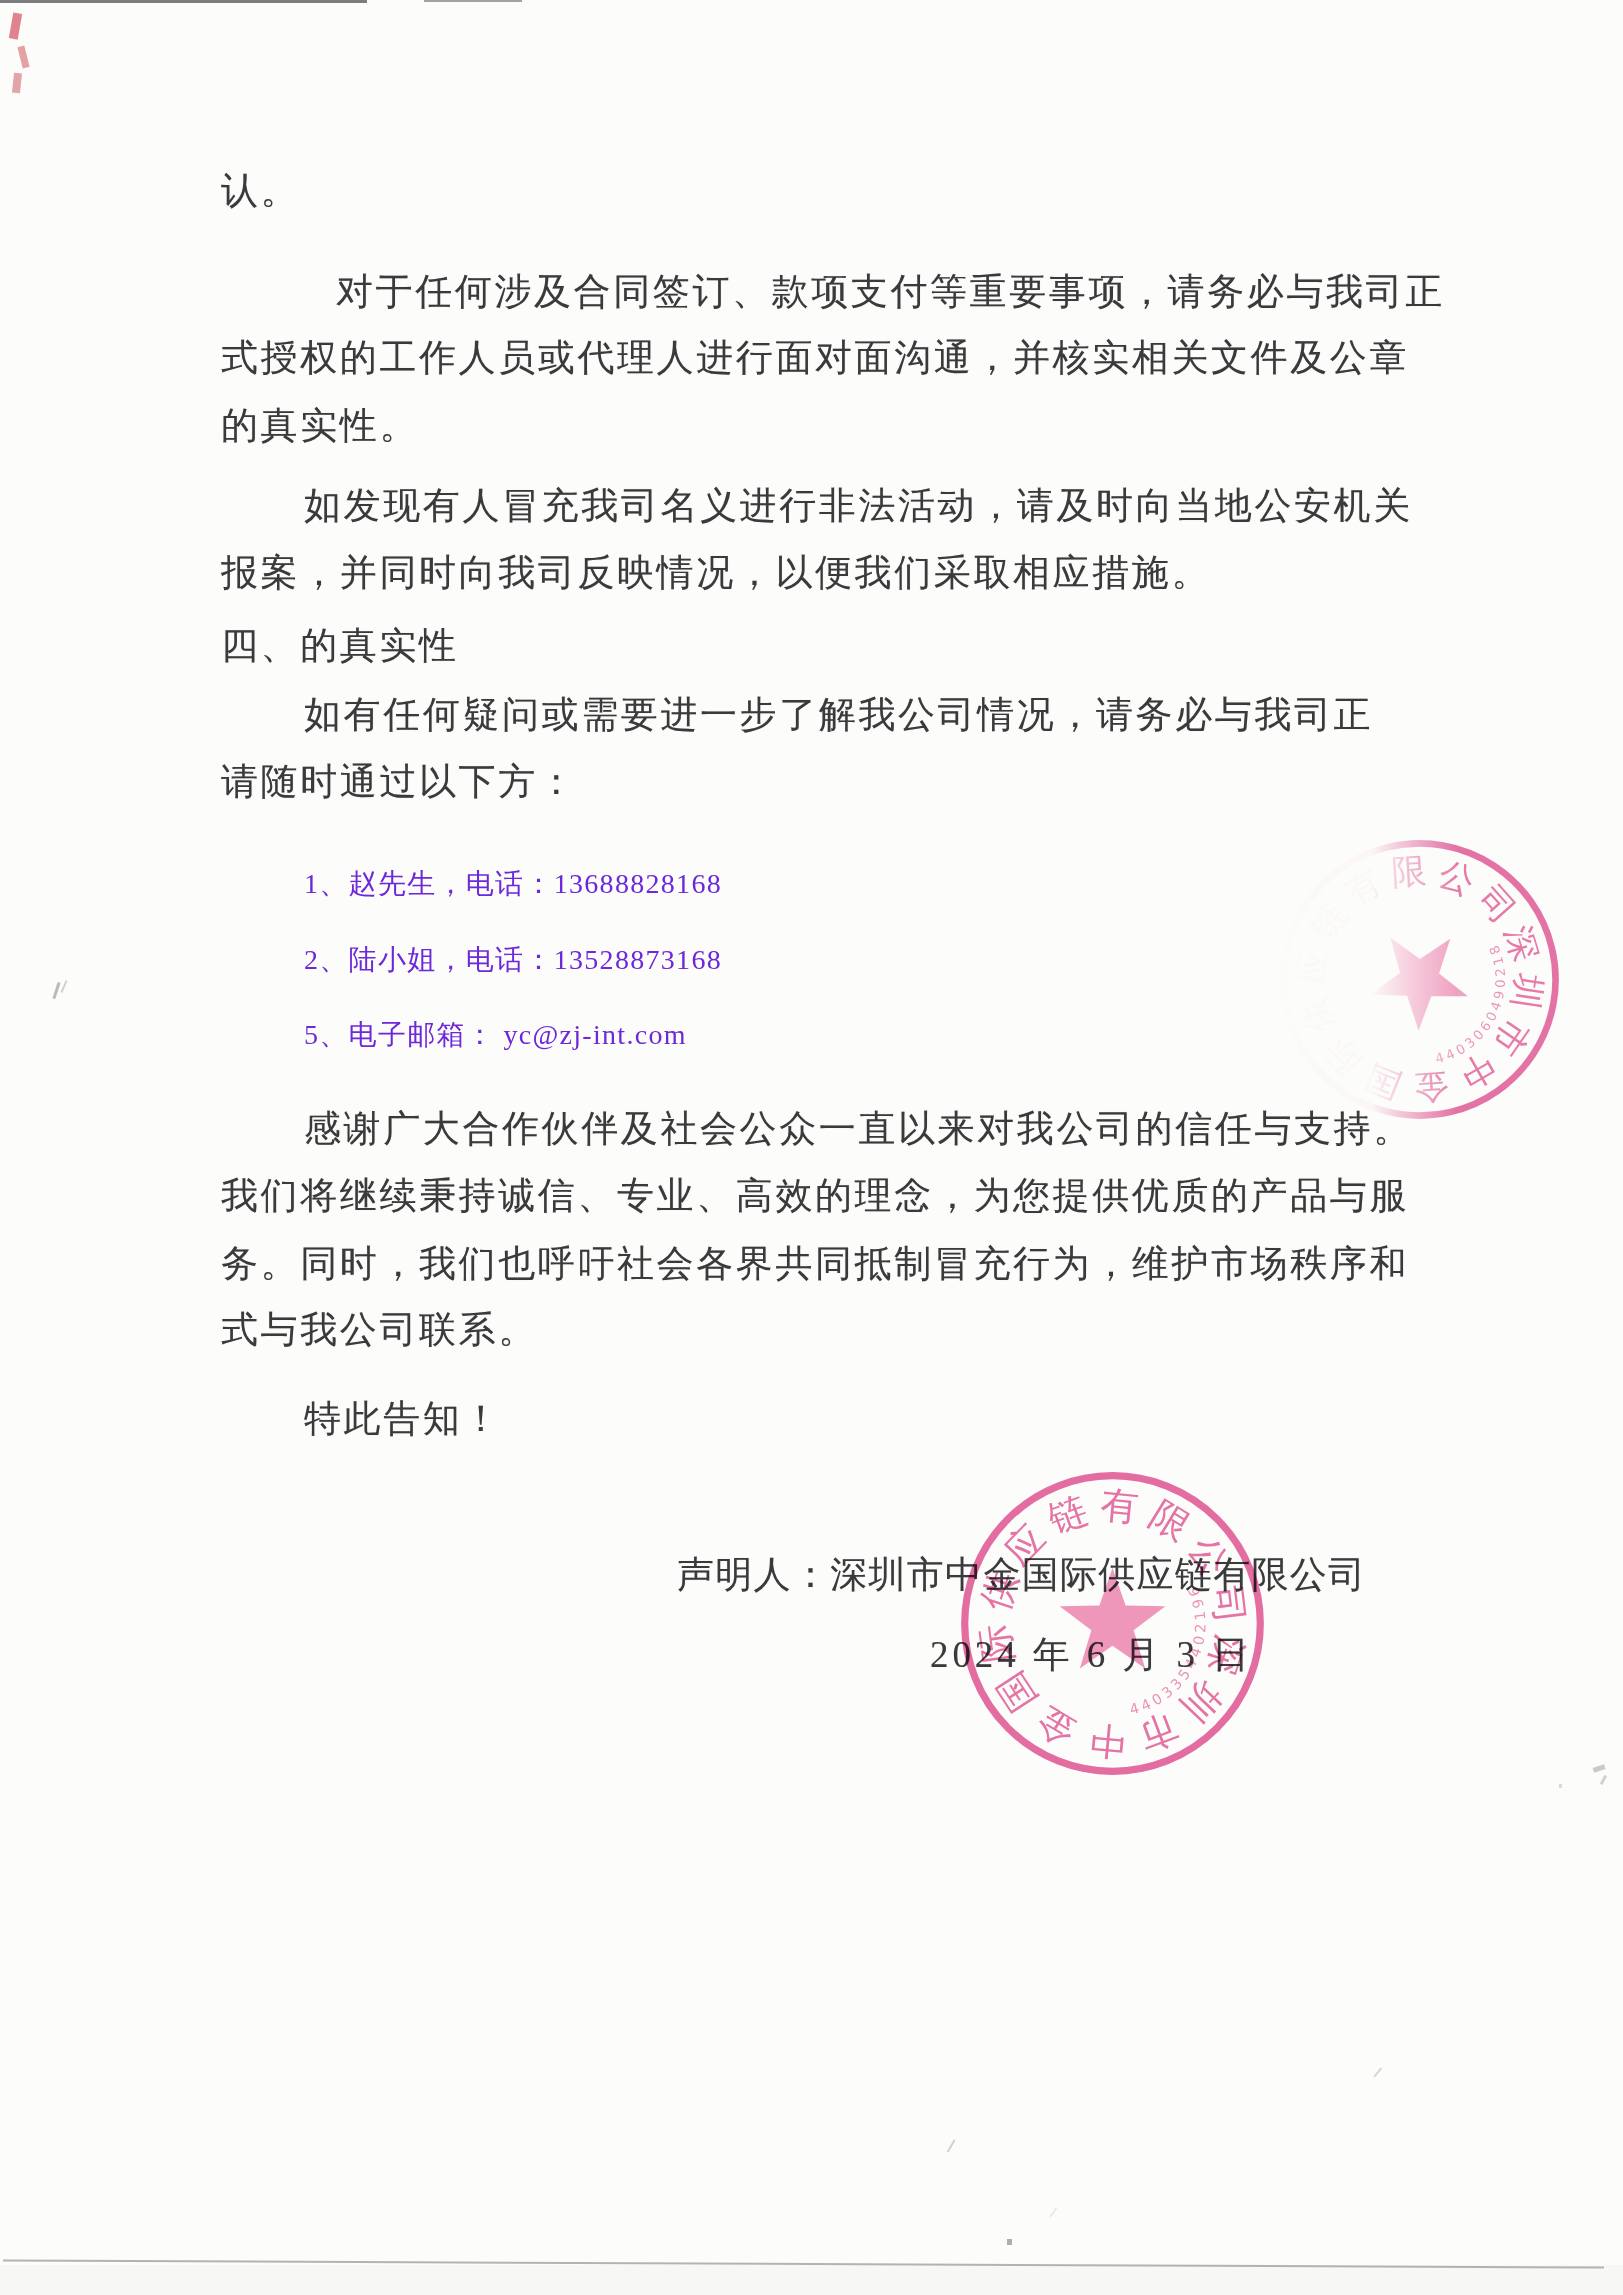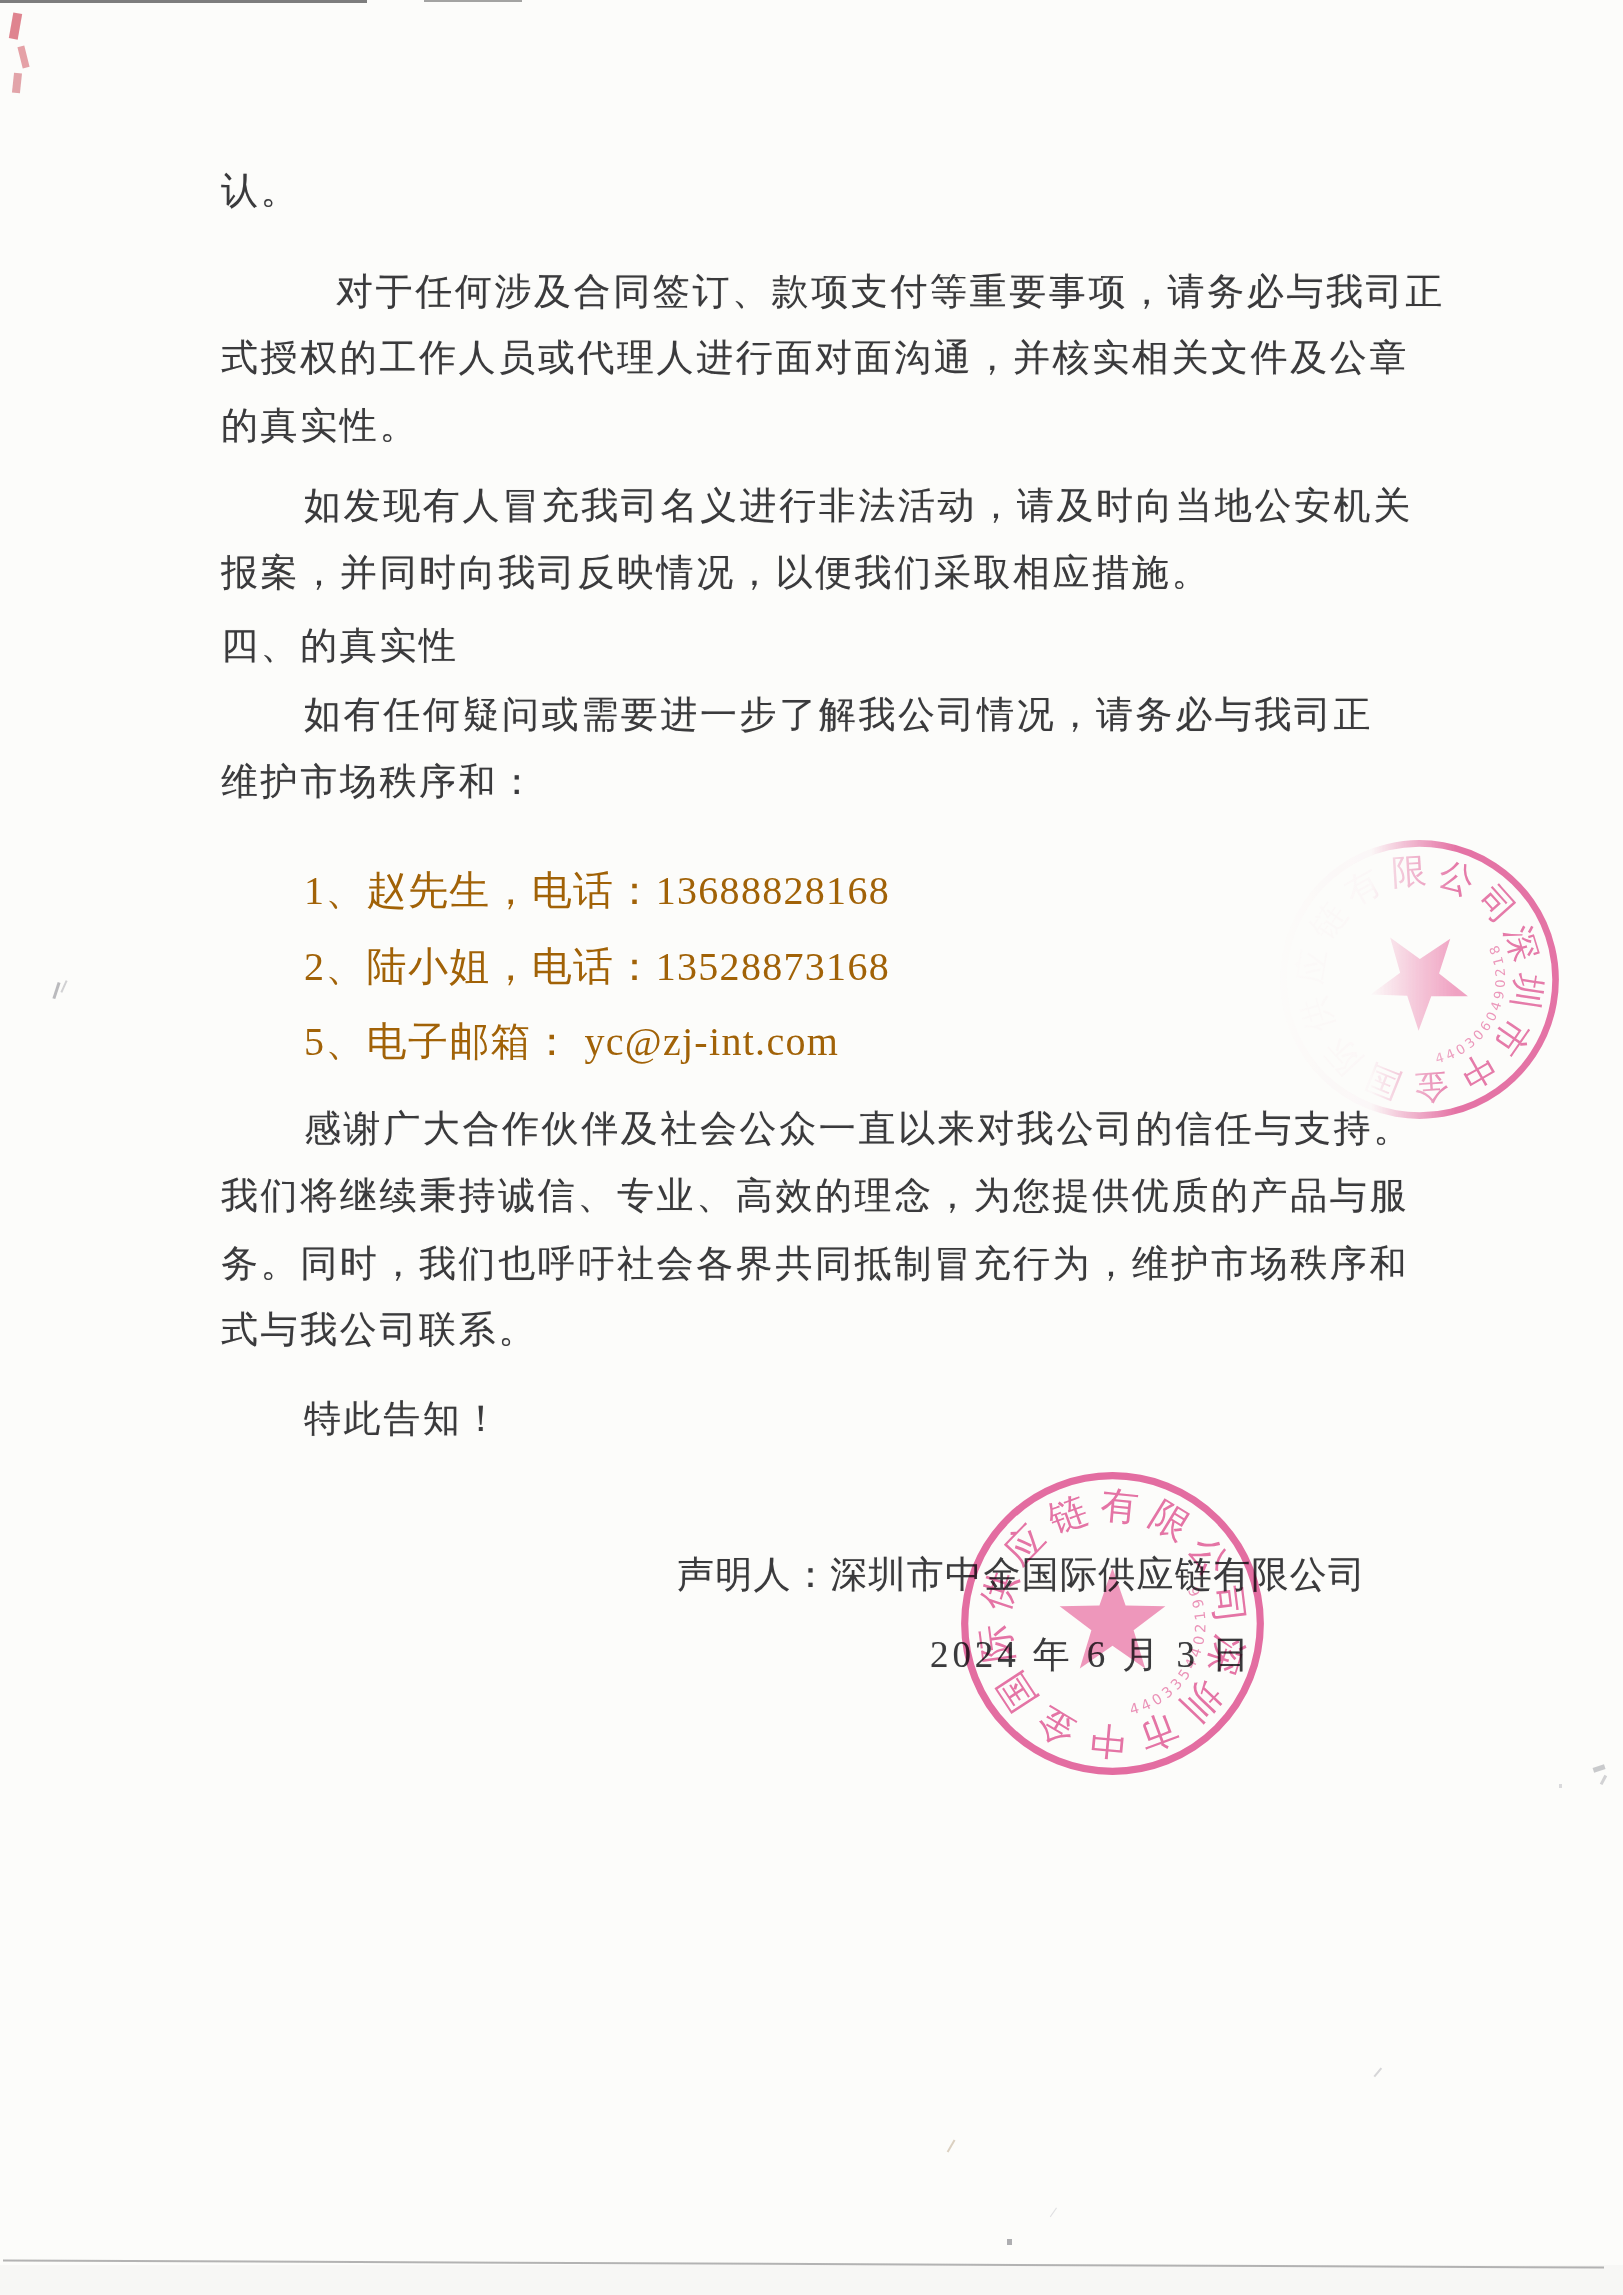--- a/index.html
+++ b/index.html
@@ -15,22 +15,22 @@
     z-index:2;
     font-family:"Liberation Serif","DejaVu Serif",serif;
     font-size:37px;
     line-height:1.1;
     letter-spacing:2.6px;
     color:#3a3a3c;
     white-space:pre;
     text-shadow:0 0 0.7px rgba(60,60,60,.35);
   }
   .line.light{
-    color:#a16207;
-    font-size:40px;
+    color:#6d28d9;
+    font-size:28px;
     letter-spacing:1.3px;
     text-shadow:none;
   }
   .line.sig{letter-spacing:1.3px;}
   .line.date{letter-spacing:3.9px;}
   .artifact{position:absolute;z-index:3;}
   .seal{
     position:absolute;
     z-index:5;
     mix-blend-mode:multiply;
@@ -109,21 +109,21 @@
   </svg>
 
 <div class="line body" style="left: 221px; top: 171px;">认。</div>
     <div class="line body" style="left: 304px; top: 272px; margin-left: 32px;">对于任何涉及合同签订、款项支付等重要事项，请务必与我司正</div>
     <div class="line body" style="left: 221px; top: 338px;">式授权的工作人员或代理人进行面对面沟通，并核实相关文件及公章</div>
     <div class="line body" style="left: 221px; top: 406px;">的真实性。</div>
     <div class="line body" style="left: 304px; top: 486px;">如发现有人冒充我司名义进行非法活动，请及时向当地公安机关</div>
     <div class="line body" style="left: 221px; top: 553px;">报案，并同时向我司反映情况，以便我们采取相应措施。</div>
     <div class="line body" style="left: 221px; top: 626px;">四、的真实性</div>
     <div class="line body" style="left: 304px; top: 695px;">如有任何疑问或需要进一步了解我公司情况，请务必与我司正</div>
-    <div class="line body" style="left: 221px; top: 762px;">维护市场秩序和：</div>
+    <div class="line body" style="left: 221px; top: 762px;">请随时通过以下方：</div>
     <div class="line light" style="left: 304px; top: 869px;">1、赵先生，电话：13688828168</div>
     <div class="line light" style="left: 304px; top: 945px;">2、陆小姐，电话：13528873168</div>
     <div class="line light" style="left: 304px; top: 1020px;">5、电子邮箱： yc@zj-int.com</div>
     <div class="line body" style="left: 304px; top: 1109px;">感谢广大合作伙伴及社会公众一直以来对我公司的信任与支持。</div>
     <div class="line body" style="left: 221px; top: 1176px;">我们将继续秉持诚信、专业、高效的理念，为您提供优质的产品与服</div>
     <div class="line body" style="left: 221px; top: 1244px;">务。同时，我们也呼吁社会各界共同抵制冒充行为，维护市场秩序和</div>
     <div class="line body" style="left: 221px; top: 1310px;">式与我公司联系。</div>
     <div class="line body" style="left: 304px; top: 1399px;">特此告知！</div>
     <div class="line body sig" style="left: 677px; top: 1555px;">声明人：深圳市中金国际供应链有限公司</div>
     <div class="line body date" style="left: 930px; top: 1635px;">2024 年 6 月 3 日</div>

